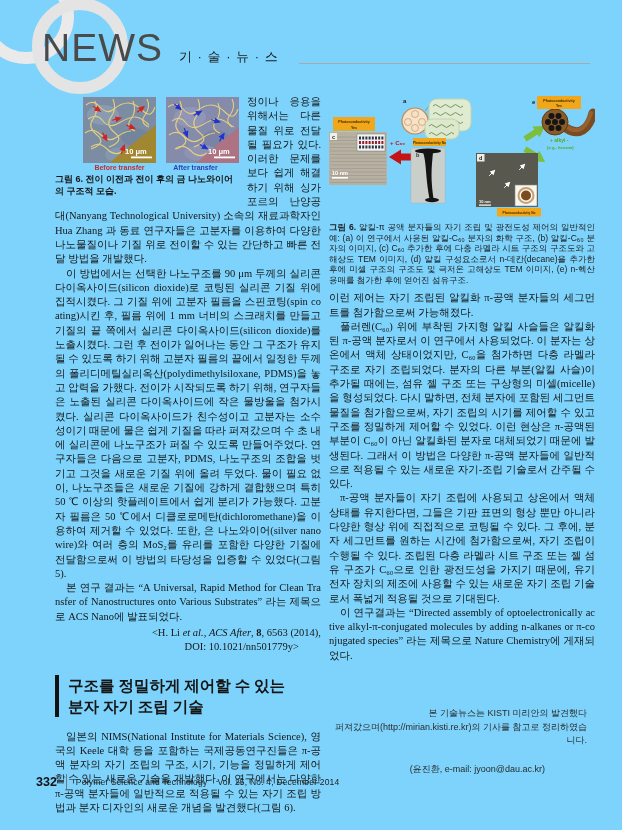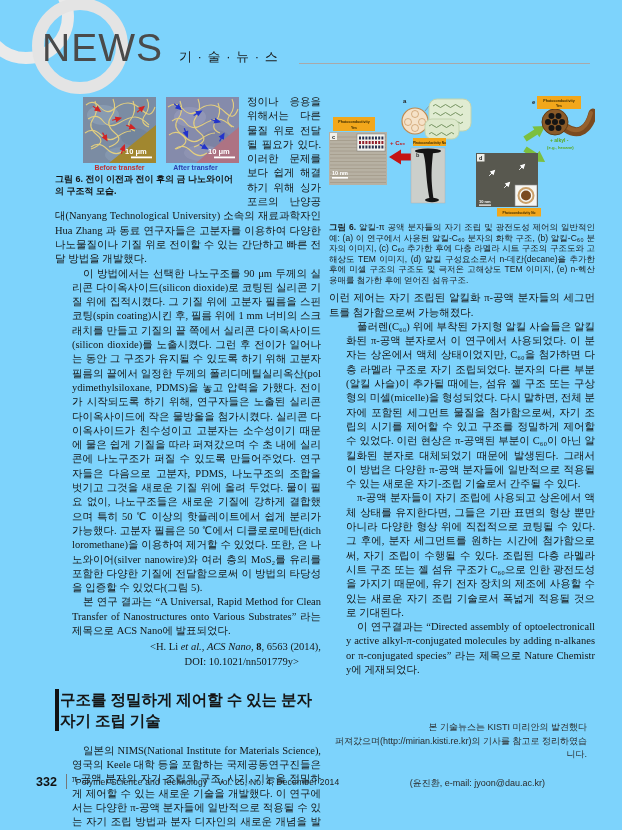--- a/index.html
+++ b/index.html
@@ -10,38 +10,38 @@
   .hdr{position:absolute;left:42px;top:26px;display:flex;align-items:baseline;}
   .logo{font-family:"Liberation Sans",sans-serif;font-size:39px;line-height:44px;color:#4a4a4a;letter-spacing:1px;}
   .subtitle{font-family:"Liberation Sans",sans-serif;font-size:13px;color:#1a1a1a;margin-left:16px;letter-spacing:1px;}
   .hdr-line{position:absolute;left:299px;top:63px;width:291px;border-top:1px solid #a9a9a9;}
   
   .col{position:absolute;top:95px;width:266px;font-size:10.5px;line-height:14.3px;
        text-align:justify;word-break:break-all;}
   .col-left{left:55px;}
   .col-right{left:329px;}
   .col p{margin:0;}
-  p.indent{text-indent:11px;margin-left:17px;}
+  p.indent{text-indent:11px;}
   
   .fig5-block{float:left;width:184px;margin:2px 8px 0 0;}
   .fig5-images{display:flex;gap:10px;padding-left:28px;}
   .fig5-labels{display:flex;gap:3px;padding-left:28px;}
   .fig5-labels div{width:73px;text-align:center;font-family:"Liberation Sans",sans-serif;
                    font-size:7px;font-weight:bold;line-height:10px;}
   .lbl-before{color:#c03030;}
   .lbl-after{color:#2b3faf;}
   .fig5-caption{font-family:"Liberation Sans",sans-serif;font-size:9px;font-weight:bold;
                 line-height:12px;margin-top:3px;text-align:left;word-break:break-all;}
   
   .citation{text-align:right;margin-top:2px;}
   .citation .doi1{padding-right:22px;}
   .citation .doi2{padding-right:14px;}
   
   .sec-title{margin:20px 4px 13px 0;font-size:15.5px;line-height:21px;font-weight:bold;
-             border-left:4px solid #111;padding-left:1px;text-align:left;word-break:keep-all;}
+             border-left:4px solid #111;padding-left:9px;text-align:left;word-break:keep-all;}
   
   .fig6-block{margin-bottom:6px;}
   .fig6-caption{font-family:"Liberation Sans",sans-serif;font-size:8.5px;line-height:10.5px;
                 margin-top:3px;text-align:justify;word-break:break-all;color:#1a1a1a;}
   
   .kisti{margin-top:44px;text-align:right;font-family:"Liberation Sans",sans-serif;
          font-size:9px;line-height:13.5px;color:#2a2a2a;padding-right:8px;}
   .kisti-author{margin-top:15px;padding-right:42px;}
   
   .footer{position:absolute;left:36px;top:774px;display:flex;align-items:center;
@@ -170,21 +170,21 @@
         <div class="lbl-after">After transfer</div>
       </div>
       <p class="fig5-caption"><b>그림 6.</b><span> 전이 이전과 전이 후의 금 나노와이어의 구조적 모습.</span></p>
     </div>
 
     <p>정이나 응용을 위해서는 다른 물질 위로 전달될 필요가 있다. 이러한 문제를 보다 쉽게 해결하기 위해 싱가포르의 난양공대(Nanyang Technological University) 소속의 재료과학자인 Hua Zhang 과 동료 연구자들은 고분자를 이용하여 다양한 나노물질이나 기질 위로 전이할 수 있는 간단하고 빠른 전달 방법을 개발했다.</p>
     <p class="indent">이 방법에서는 선택한 나노구조를 90 μm 두께의 실리콘 다이옥사이드(silicon dioxide)로 코팅된 실리콘 기질 위에 집적시켰다. 그 기질 위에 고분자 필름을 스핀코팅(spin coating)시킨 후, 필름 위에 1 mm 너비의 스크래치를 만들고 기질의 끝 쪽에서 실리콘 다이옥사이드(silicon dioxide)를 노출시켰다. 그런 후 전이가 일어나는 동안 그 구조가 유지될 수 있도록 하기 위해 고분자 필름의 끝에서 일정한 두께의 폴리디메틸실리옥산(polydimethylsiloxane, PDMS)을 놓고 압력을 가했다. 전이가 시작되도록 하기 위해, 연구자들은 노출된 실리콘 다이옥사이드에 작은 물방울을 첨가시켰다. 실리콘 다이옥사이드가 친수성이고 고분자는 소수성이기 때문에 물은 쉽게 기질을 따라 퍼져갔으며 수 초 내에 실리콘에 나노구조가 퍼질 수 있도록 만들어주었다. 연구자들은 다음으로 고분자, PDMS, 나노구조의 조합을 벗기고 그것을 새로운 기질 위에 올려 두었다. 물이 필요 없이, 나노구조들은 새로운 기질에 강하게 결합했으며 특히 50 ℃ 이상의 핫플레이트에서 쉽게 분리가 가능했다. 고분자 필름은 50 ℃에서 디클로로메탄(dichloromethane)을 이용하여 제거할 수 있었다. 또한, 은 나노와이어(silver nanowire)와 여러 층의 MoS₂를 유리를 포함한 다양한 기질에 전달함으로써 이 방법의 타당성을 입증할 수 있었다(그림 5).</p>
     <p class="indent">본 연구 결과는 “A Universal, Rapid Method for Clean Transfer of Nanostructures onto Various Substrates” 라는 제목으로 ACS Nano에 발표되었다.</p>
 
     <div class="citation">
-      <p><span>&lt;H. Li </span><i>et al.</i><span>, </span><i>ACS Nano</i><span>, </span><b>8</b><span>, 6563 (2014),</span></p>
+      <p><span>&lt;H. Li </span><i>et al.</i><span>, </span><i>ACS After</i><span>, </span><b>8</b><span>, 6563 (2014),</span></p>
       <p class="doi1">DOI: 10.1021/nn501779y&gt;</p>
     </div>
 
     <h2 class="sec-title">구조를 정밀하게 제어할 수 있는 분자 자기 조립 기술</h2>
 
     <p class="indent">일본의 NIMS(National Institute for Materials Science), 영국의 Keele 대학 등을 포함하는 국제공동연구진들은 π-공액 분자의 자기 조립의 구조, 시기, 기능을 정밀하게 제어할 수 있는 새로운 기술을 개발했다. 이 연구에서는 다양한 π-공액 분자들에 일반적으로 적용될 수 있는 자기 조립 방법과 분자 디자인의 새로운 개념을 발견했다(그림 6).</p>
   </div>
 
   <div class="col col-right">
 

